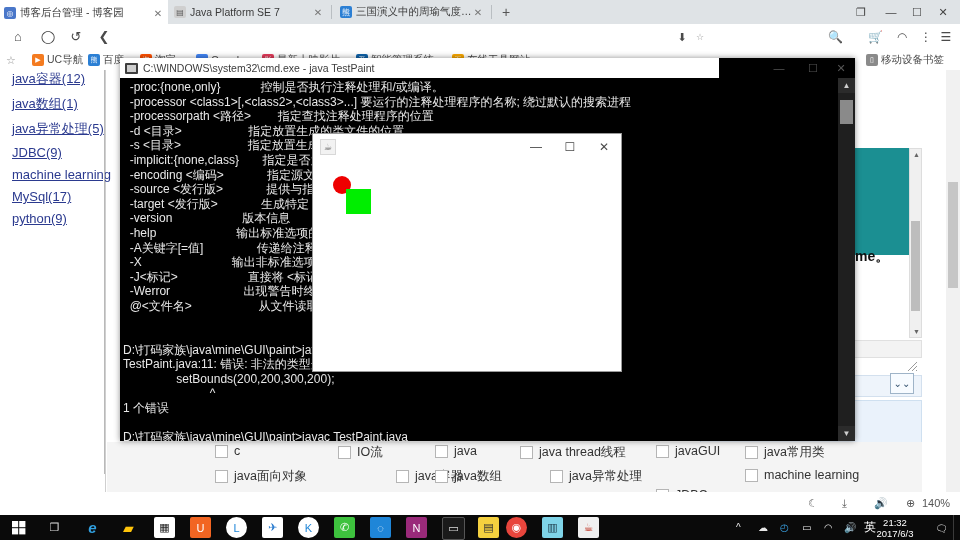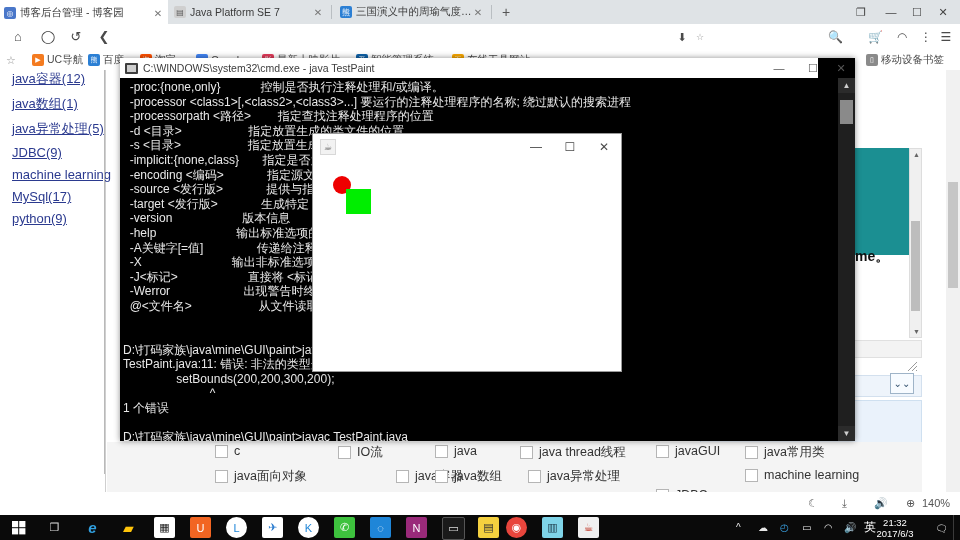--- a/index.html
+++ b/index.html
@@ -81,21 +81,21 @@
   .pagescroll{position:absolute;left:946px;top:70px;width:14px;height:422px;background:#f1f1f1;}
   .pagescroll .pthumb{position:absolute;left:2px;top:112px;width:10px;height:106px;background:#c6c6c6;}
 
   
   .statusbar{position:absolute;left:0;top:492px;width:960px;height:23px;background:#ffffff;}
   .stitem{position:absolute;top:3px;height:16px;display:flex;align-items:center;font-size:11px;color:#555;}
 
   
   .cmdwin{position:absolute;left:120px;top:58px;width:735px;height:383px;background:#000;
           box-shadow:0 0 6px rgba(0,0,0,.45);}
-  .cmdtitle{position:absolute;left:0;top:0;width:698px;height:20px;background:#ffffff;
+  .cmdtitle{position:absolute;left:0;top:0;width:599px;height:20px;background:#ffffff;
             display:flex;align-items:center;border-bottom:1px solid #e6e6e6;}
   .cmdicon{width:13px;height:11px;background:#3f3f3f;margin:0 5px 0 5px;border-radius:1px;
            display:flex;align-items:center;justify-content:center;}
   .cmdicon i{display:block;width:9px;height:7px;background:#cfcfcf;}
   .cmdtitletext{font-size:10.5px;color:#3c3c3c;white-space:nowrap;}
   .cmdbtn{position:absolute;top:0;width:28px;height:20px;display:flex;align-items:center;
           justify-content:center;font-size:11px;color:#555;}
   .cmdbody{position:absolute;left:0;top:20px;width:735px;height:363px;background:#000;overflow:hidden;}
   .cmdtext{position:absolute;left:3px;top:2px;width:718px;
            font-family:Liberation Sans, sans-serif;
@@ -290,21 +290,21 @@
               <span>java面向对象</span>
             </label>
           <label class="cbitem" style="left:141px;padding-left:40px;">
               <span class="cbbox"></span>
               <span>java容器</span>
             </label>
           <label class="cbitem" style="left:220px;">
               <span class="cbbox"></span>
               <span>java数组</span>
             </label>
-          <label class="cbitem" style="left:298px;padding-left:15px;">
+          <label class="cbitem" style="left:320px;padding-left:15px;">
               <span class="cbbox"></span>
               <span>java异常处理</span>
             </label>
           <label class="cbitem" style="left:441px;margin-top:20px;">
               <span class="cbbox"></span>
               <span>JDBC</span>
             </label>
           <label class="cbitem" style="left:530px;">
               <span class="cbbox"></span>
               <span>machine learning</span>

